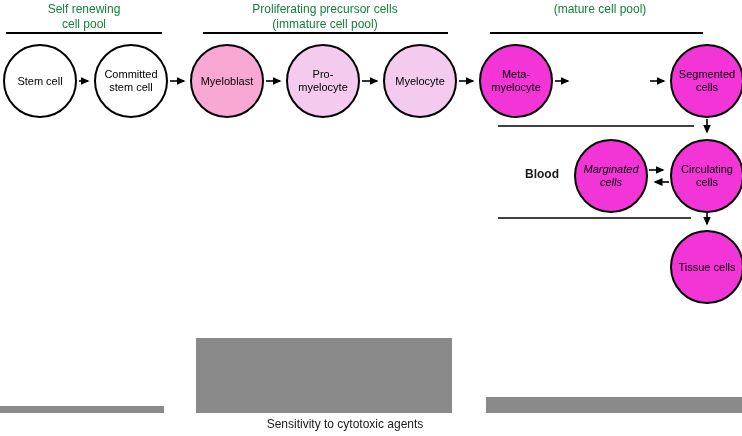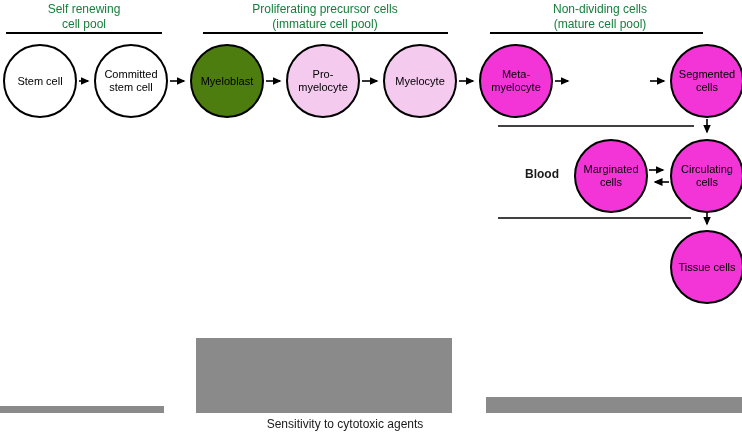--- a/index.html
+++ b/index.html
@@ -67,48 +67,47 @@
 
   <div class="section-header" style="left:4px;width:160px;">
     <div>Self renewing</div>
     <div>cell pool</div>
   </div>
   <div class="section-header" style="left:200px;width:250px;">
     <div>Proliferating precursor cells</div>
     <div>(immature cell pool)</div>
   </div>
   <div class="section-header" style="left:475px;width:250px;">
-    <div>Non-dividing cells</div>
     <div>(mature cell pool)</div>
   </div>
 
   <div class="node" style="left: 3px; top: 44px; background: rgb(255, 255, 255); border-color: rgb(0, 0, 0);">
       <span>Stem cell</span>
     </div>
   <div class="node" style="left: 94px; top: 44px; background: rgb(255, 255, 255); border-color: rgb(0, 0, 0);">
       <span>Committed stem cell</span>
     </div>
-  <div class="node" style="left: 190px; top: 44px; background: #4d7c0f; border-color: rgb(0, 0, 0);">
+  <div class="node" style="left: 190px; top: 44px; background: #f9a8d4; border-color: rgb(0, 0, 0);">
       <span>Myeloblast</span>
     </div>
   <div class="node" style="left: 286px; top: 44px; background: rgb(245, 202, 239); border-color: rgb(0, 0, 0); text-align: center;">
       <span>Pro-myelocyte</span>
     </div>
   <div class="node" style="left: 383px; top: 44px; background: rgb(245, 202, 239); border-color: rgb(0, 0, 0);">
       <span>Myelocyte</span>
     </div>
   <div class="node" style="left: 479px; top: 44px; background: rgb(243, 53, 215); border-color: rgb(0, 0, 0);">
       <span>Meta-myelocyte</span>
     </div>
   <div class="node" style="left: 670px; top: 44px; background: rgb(243, 53, 215); border-color: rgb(0, 0, 0);">
       <span>Segmented cells</span>
     </div>
 
   <div class="blood-label">Blood</div>
-  <div class="node" style="left: 574px; top: 139px; background: rgb(243, 53, 215); border-color: rgb(0, 0, 0);">
+  <div class="node" style="left: 574px; top: 139px; background: rgb(243, 53, 215); border-color: rgb(0, 0, 0); font-style: italic;">
       <span>Marginated cells</span>
     </div>
   <div class="node" style="left: 670px; top: 139px; background: rgb(243, 53, 215); border-color: rgb(0, 0, 0);">
       <span>Circulating cells</span>
     </div>
 
   <div class="node" style="left: 670px; top: 230px; background: rgb(243, 53, 215); border-color: rgb(0, 0, 0);">
       <span>Tissue cells</span>
     </div>
 

